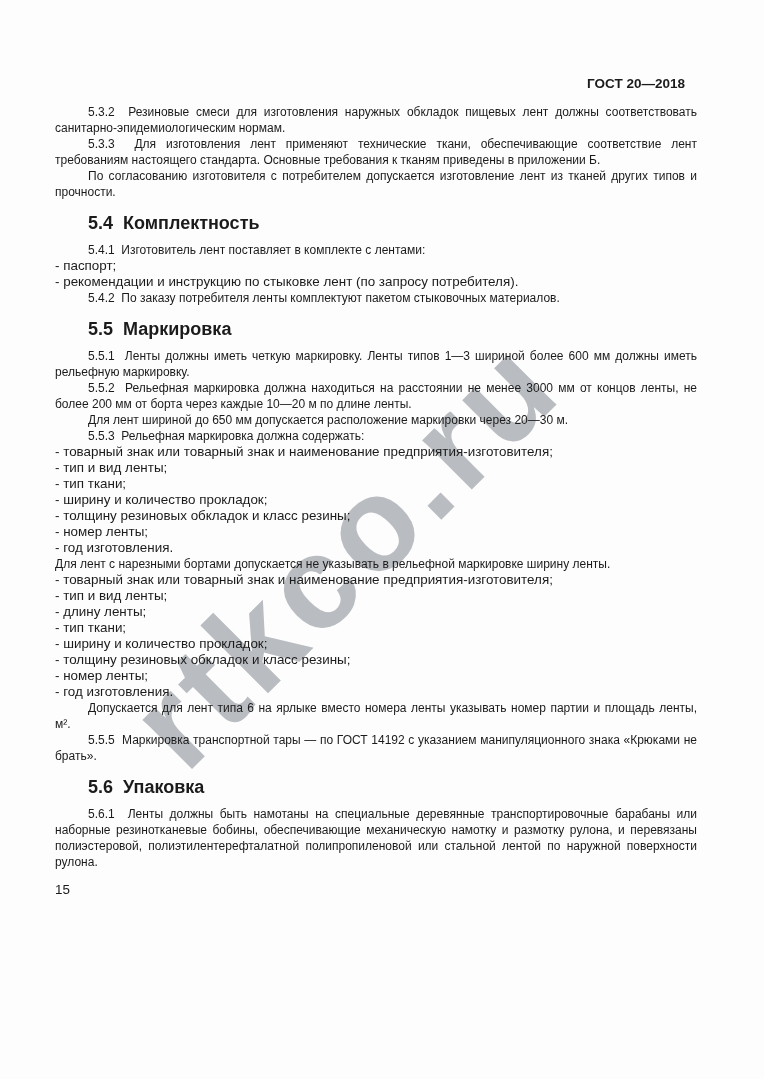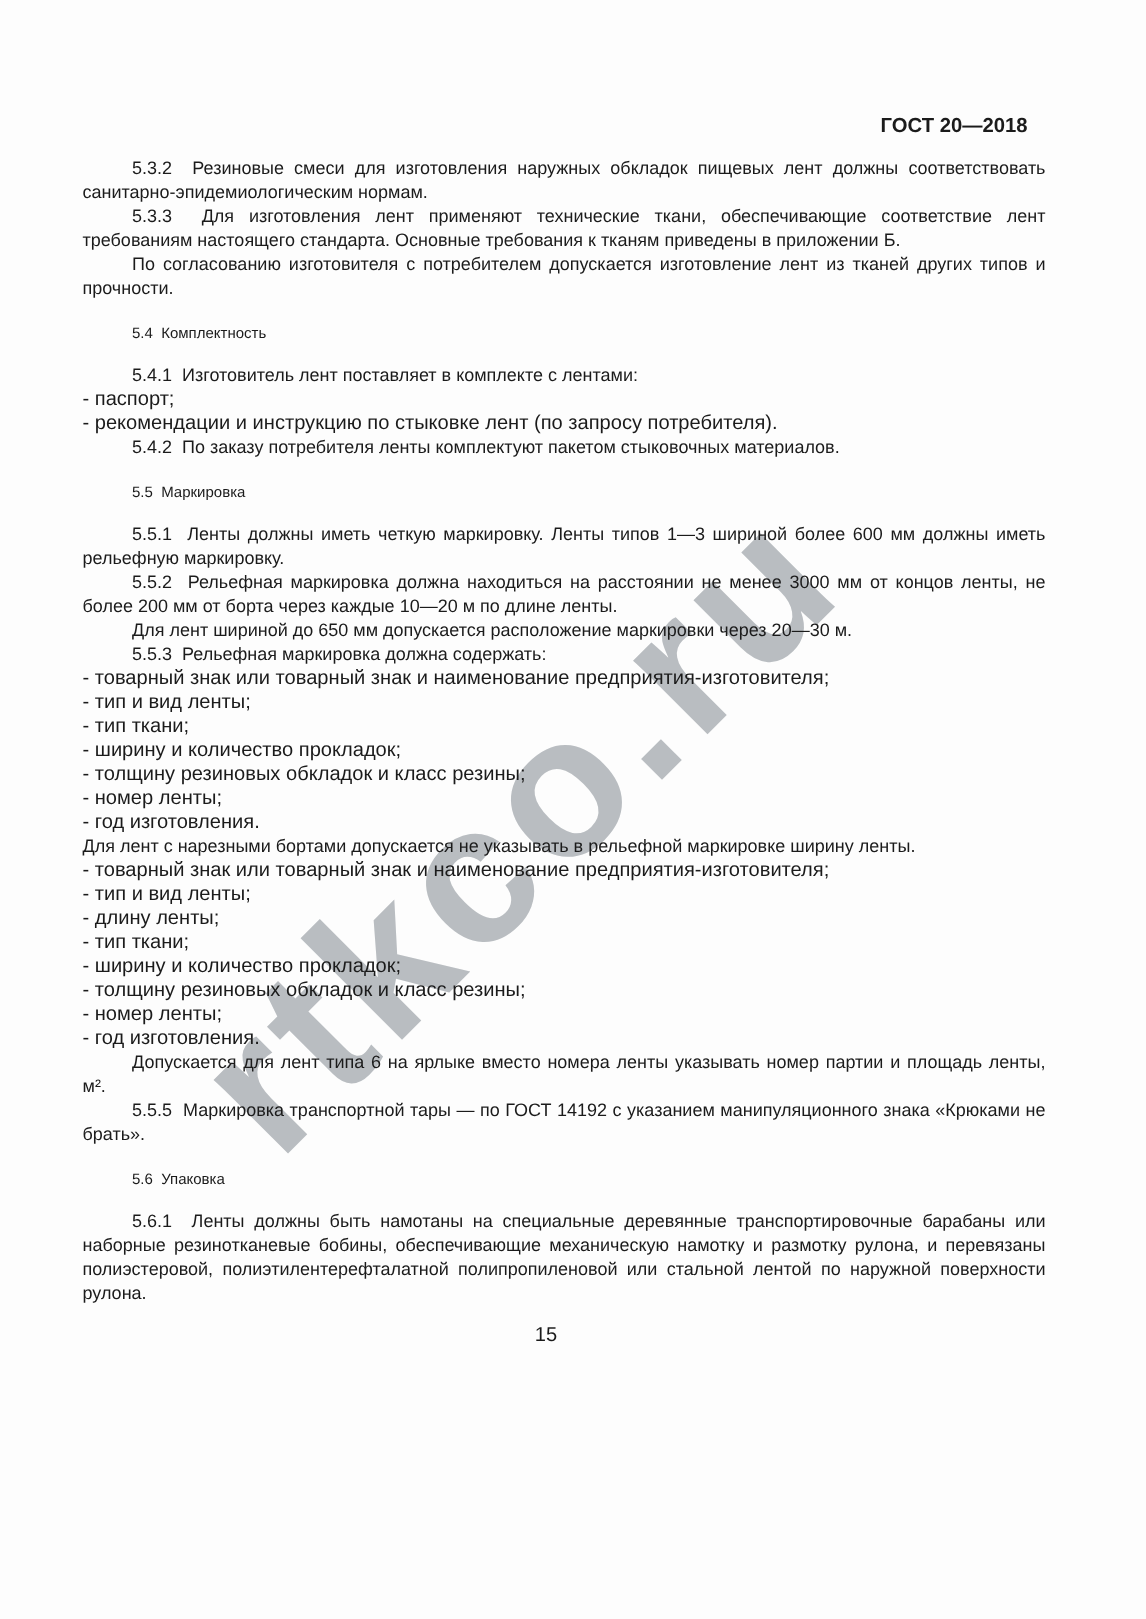--- a/index.html
+++ b/index.html
@@ -45,28 +45,28 @@
     line-height:16px;
     text-align:justify;
   }
   .p.ind{ text-indent:33px; }
   .li-line{
     font-size:13.4px;
     line-height:16px;
     text-align:justify;
   }
   .h{
-    font-weight:normal;
-    font-size:10px;
+    font-weight:bold;
+    font-size:18px;
     line-height:16px;
     margin:15px 0 11px 0;
     text-indent:33px;
   }
   .pagenum{
-    text-align:center;
+    text-align:left;
     padding-right:24px;
     margin-top:12px;
     font-size:13.4px;
     line-height:16px;
   }
 </style>
 </head>
 <body>
 
 <div class="page">

